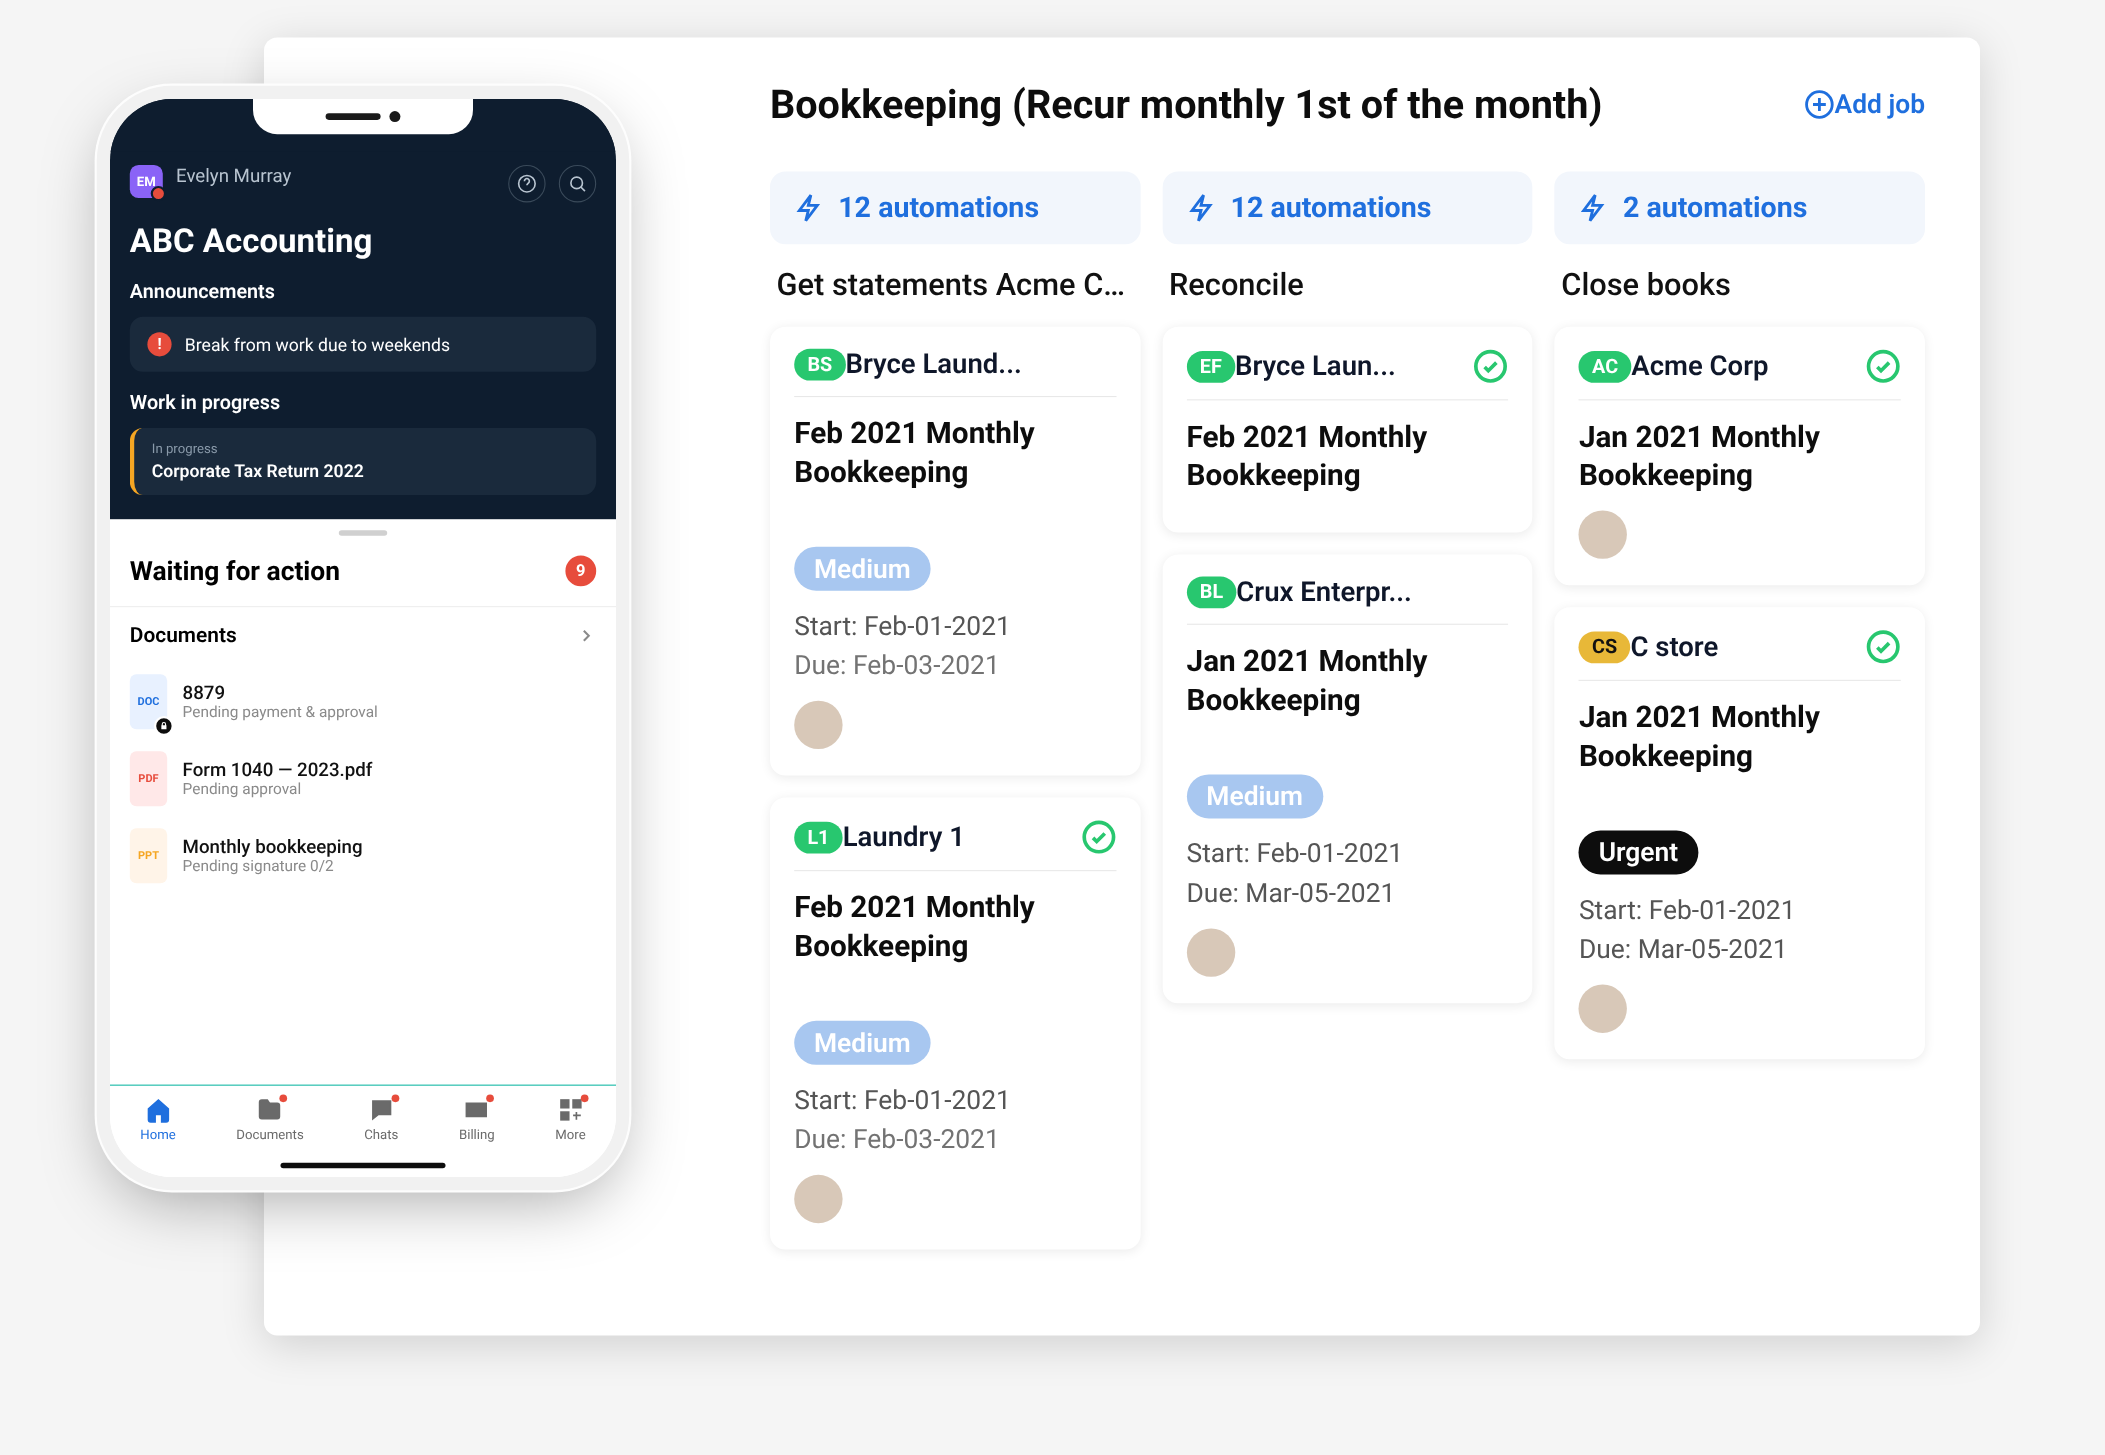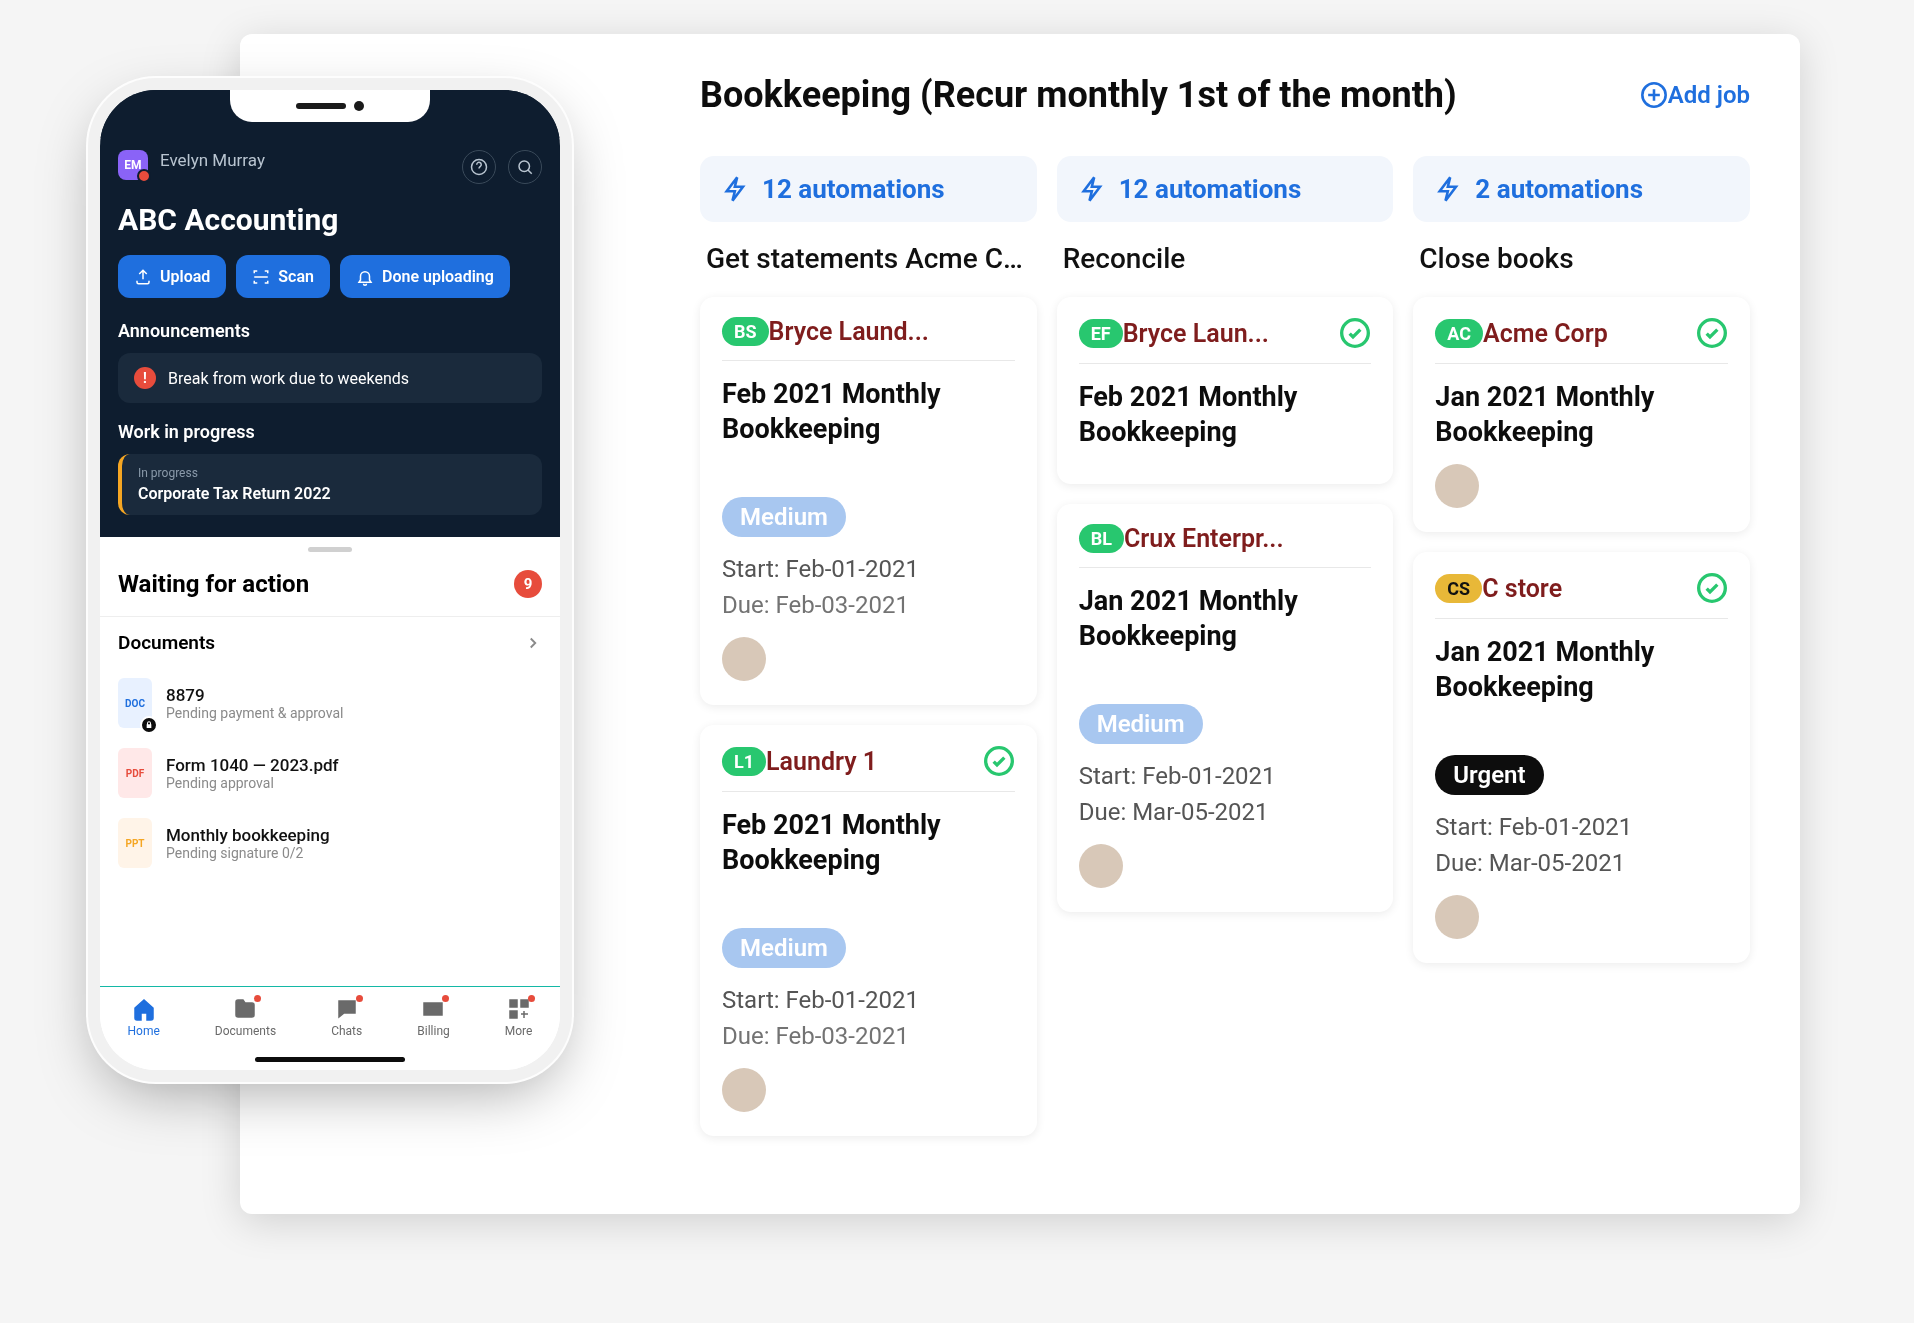--- a/index.html
+++ b/index.html
@@ -16,21 +16,21 @@
 .col-header { background:#f2f6fc; border-radius:14px; padding:18px 22px; margin-bottom:20px; display:flex; align-items:center; gap:12px; }
 .bolt { width:28px; height:28px; color:#1f6fde; flex-shrink:0; }
 .automations { font-size:26px; font-weight:700; color:#1f6fde; }
 .col-title { font-size:28px; font-weight:500; color:#111; margin-bottom:22px; padding:0 6px; white-space:nowrap; overflow:hidden; text-overflow:ellipsis; }
 
 .card { background:#fff; border-radius:14px; box-shadow:0 2px 10px rgba(0,0,0,.08); padding:20px 22px; margin-bottom:20px; }
 .card-head { display:flex; align-items:center; gap:0; border-bottom:1px solid #e8e8e8; padding-bottom:14px; margin-bottom:16px; }
 .badge { border-radius:999px; padding:4px 12px; font-size:18px; font-weight:700; color:#fff; flex-shrink:0; }
 .badge.green { background:#28c76f; }
 .badge.yellow { background:#e8b838; color:#111; }
-.client-name { font-size:25px; font-weight:600; color:#7f1d1d; flex:1; white-space:nowrap; overflow:hidden; text-overflow:ellipsis; }
+.client-name { font-size:25px; font-weight:600; color:#0f172a; flex:1; white-space:nowrap; overflow:hidden; text-overflow:ellipsis; }
 .check { width:32px; height:32px; flex-shrink:0; }
 .card-title { font-size:27px; font-weight:700; color:#0d0d0d; line-height:1.3; margin-bottom:14px; }
 .priority { display:inline-block; border-radius:999px; padding:6px 18px; font-size:24px; font-weight:600; margin-bottom:14px;margin-top:36px; }
 .priority.medium { background:#a8c7f0; color:#fff; }
 .priority.urgent { background:#0d0d0d; color:#fff; }
 .dates { font-size:24px; line-height:1.5; color:#555; margin-bottom:14px; }
 .dates .due-red { color:#737373; }
 .avatar { width:44px; height:44px; border-radius:50%; background:#d8c8b8; display:inline-block; }
 
 
@@ -219,40 +219,20 @@
           </svg>
       </div>
       <div class="icon-btn">
         <svg width="18" height="18" viewBox="0 0 24 24" fill="none" stroke="currentColor" stroke-width="2">
             <circle cx="11" cy="11" r="7"></circle>
             <path d="M21 21l-5-5"></path>
           </svg>
       </div>
     </div>
     <div class="company">ABC Accounting</div>
-    <div class="action-row">
-      <div class="action-btn">
-        <svg width="18" height="18" viewBox="0 0 24 24" fill="none" stroke="#fff" stroke-width="2">
-            <path d="M4 17v2a2 2 0 002 2h12a2 2 0 002-2v-2M12 3v12M7 8l5-5 5 5"></path>
-          </svg>
-        <span>Upload</span>
-      </div>
-      <div class="action-btn">
-        <svg width="18" height="18" viewBox="0 0 24 24" fill="none" stroke="#fff" stroke-width="2">
-            <path d="M3 7V4h4M21 7V4h-4M3 17v3h4M21 17v3h-4M3 12h18"></path>
-          </svg>
-        <span>Scan</span>
-      </div>
-      <div class="action-btn">
-        <svg width="18" height="18" viewBox="0 0 24 24" fill="none" stroke="#fff" stroke-width="2">
-            <path d="M18 16v-5a6 6 0 10-12 0v5l-2 3h16zM10 21a2 2 0 004 0"></path>
-          </svg>
-        <span>Done uploading</span>
-      </div>
-    </div>
     <div class="section-h">Announcements</div>
     <div class="dark-card">
       <div class="alert-dot">!</div>
       <span>Break from work due to weekends</span>
     </div>
     <div class="section-h">Work in progress</div>
     <div class="wip-card">
       <div class="wip-label">In progress</div>
       <div class="wip-title">Corporate Tax Return 2022</div>
     </div>

